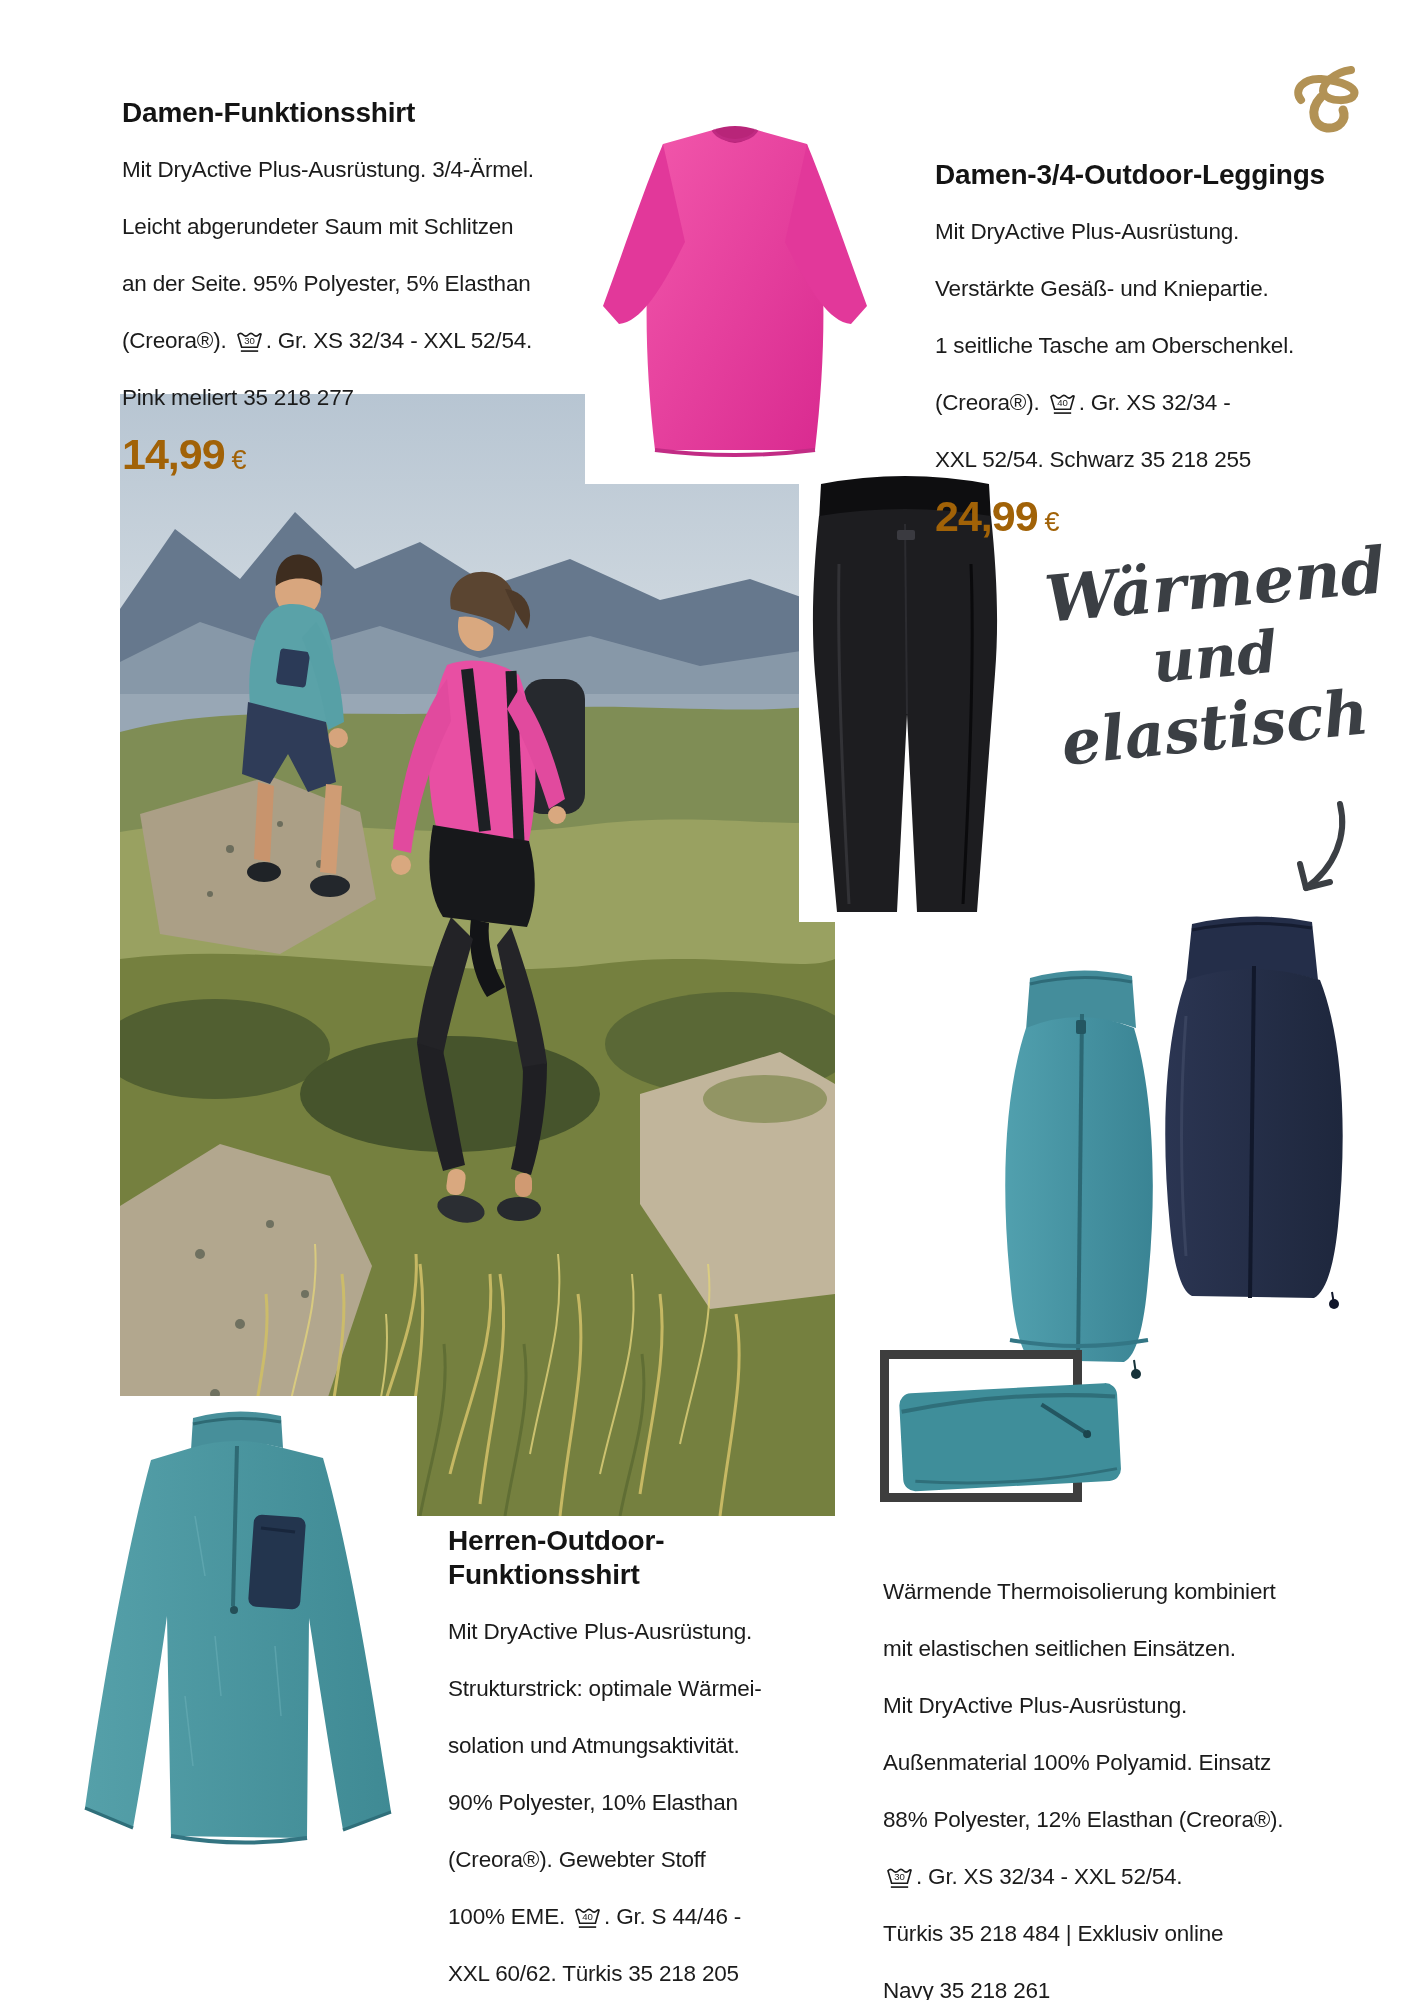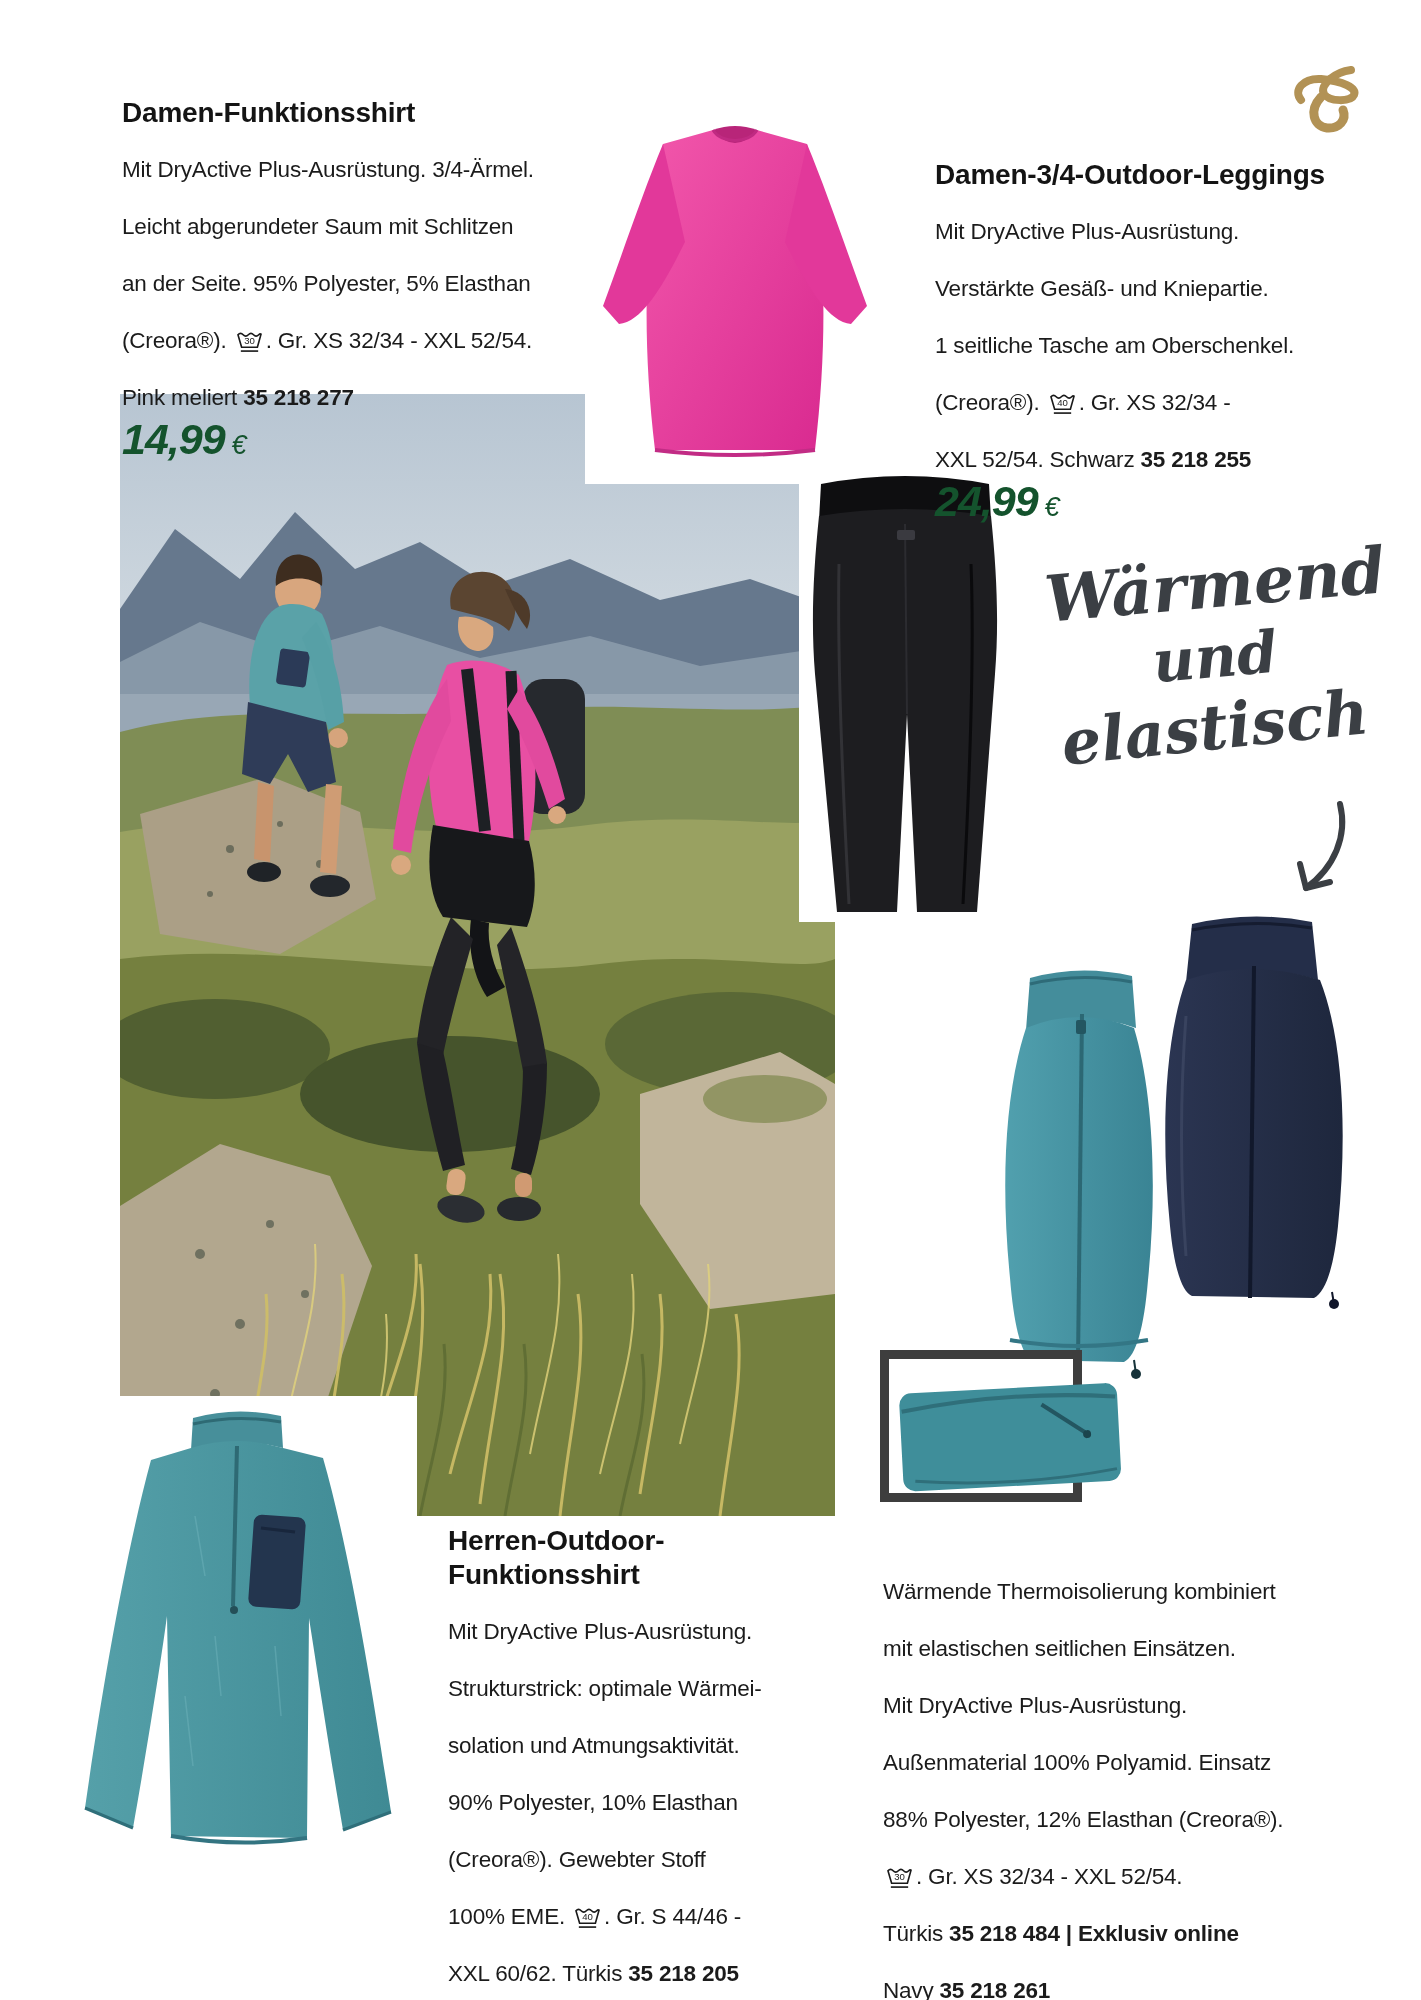--- a/index.html
+++ b/index.html
@@ -2,23 +2,23 @@
 <html><head>
 <meta charset="utf-8">
 <style>
   html,body{margin:0;padding:0;background:#ffffff;}
   #page{position:relative;width:1421px;height:2000px;background:#ffffff;overflow:hidden;
         font-family:"Liberation Sans",sans-serif;color:#1b1b1b;}
   .abs{position:absolute;}
   .tb{position:absolute;}
   .h{font-weight:700;font-size:28px;line-height:34px;letter-spacing:-0.2px;color:#141414;}
   .dline{font-size:22.5px;line-height:34px;letter-spacing:-0.2px;white-space:nowrap;margin-top:23px;}
-  .dline .b{font-weight:700;}
+  .dline .b{font-weight:400;}
   .wash{display:inline-block;vertical-align:-5px;margin:0 2px;}
-  .price{font-weight:700;font-size:43px;letter-spacing:-1px;color:#14532d;font-style:italic;}
+  .price{margin-top:15px;font-weight:700;font-size:43px;letter-spacing:-1px;color:#a16207;}
   .price .eur{font-size:27px;font-weight:400;margin-left:7px;letter-spacing:0;}
   .price .je{font-size:26px;margin-right:10px;letter-spacing:0;}
   .matte{background:#ffffff;}
   .callout{position:absolute;left:1025px;top:548px;width:380px;text-align:center;
            font-family:"DejaVu Serif",serif;font-style:italic;font-weight:700;color:#3b3f44;}
   .callout .w1{font-size:64px;line-height:74px;transform:rotate(-5deg);}
   .callout .w2{font-size:58px;line-height:70px;transform:rotate(-5deg);}
   .callout .w3{font-size:62px;line-height:72px;transform:rotate(-6deg);}
   .frame{position:absolute;left:880px;top:1350px;width:202px;height:152px;
          border:9px solid #3e3e3e;background:#ffffff;box-sizing:border-box;}

